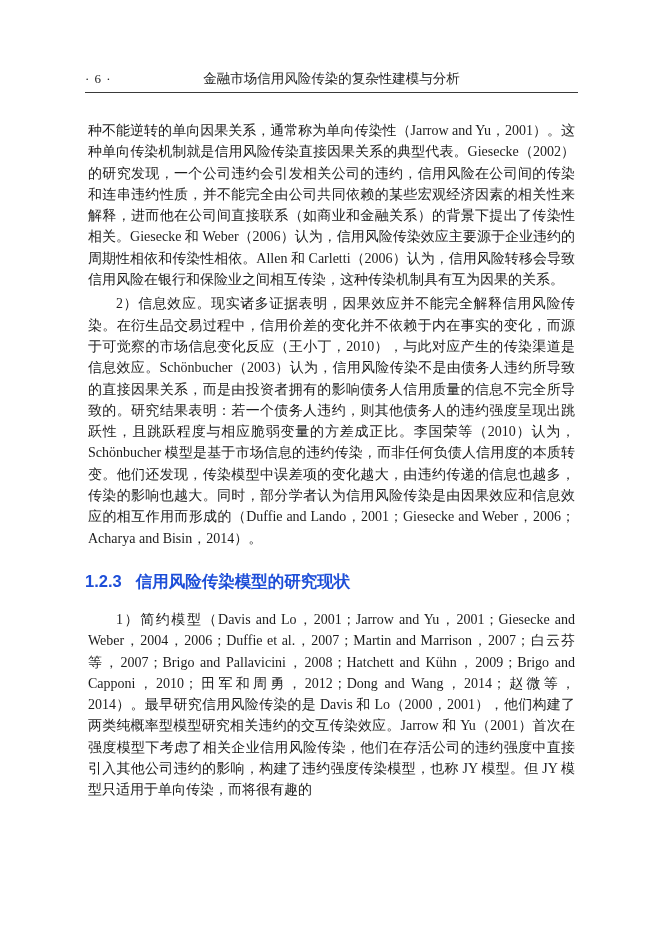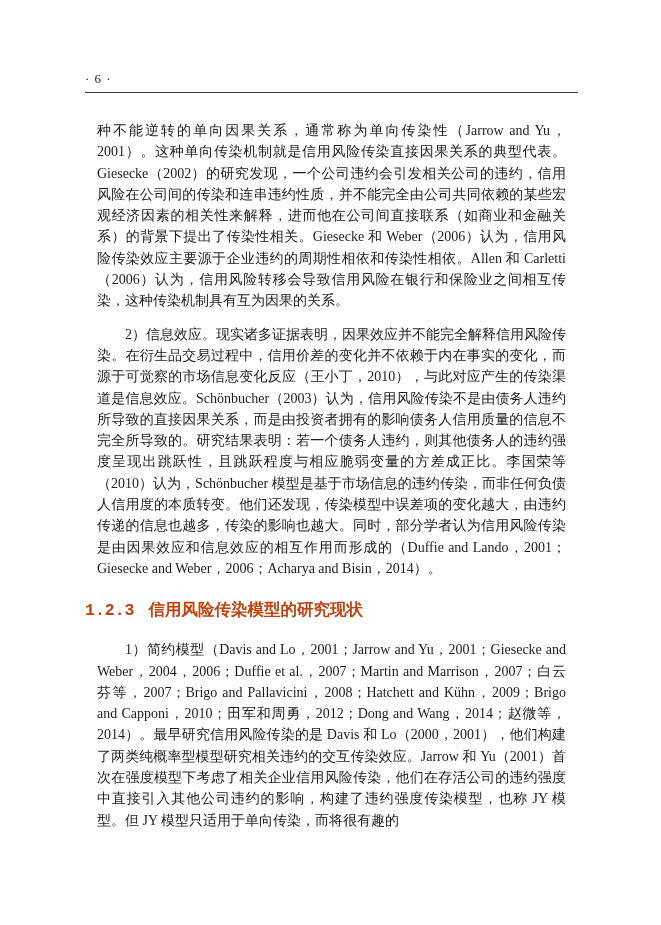--- a/index.html
+++ b/index.html
@@ -45,47 +45,48 @@
   }
   .doc-body {
     margin-top: 27px;
     font-size: 14px;
     line-height: 21.3px;
     text-align: justify;
     text-justify: inter-ideograph;
     color: #1c1c1c;
   }
   .doc-body p {
-    margin: 12px;
+    margin: 3px;
   }
   .para-indent {
     text-indent: 2em;
   }
   .section-heading {
-    font-family: Liberation Mono, monospace;
+    font-family: Liberation Sans, sans-serif;
     font-size: 16.5px;
     font-weight: bold;
-    color: #c2410c;
+    color: #1d4ed8;
     margin: 21px 0 17px 0;
     line-height: 22px;
     text-align: left;
     text-indent: 0;
   }
   .section-number {
     margin-right: 14px;
   }
 </style>
 </head>
 <body>
 
 <div class="page">
   <div class="content-area">
 
     <div class="page-header">
       <span class="page-number">· 6 ·</span>
+      <span class="running-title">金融市场信用风险传染的复杂性建模与分析</span>
     </div>
 
     <div class="doc-body">
       <p>种不能逆转的单向因果关系，通常称为单向传染性（Jarrow and Yu，2001）。这种单向传染机制就是信用风险传染直接因果关系的典型代表。Giesecke（2002）的研究发现，一个公司违约会引发相关公司的违约，信用风险在公司间的传染和连串违约性质，并不能完全由公司共同依赖的某些宏观经济因素的相关性来解释，进而他在公司间直接联系（如商业和金融关系）的背景下提出了传染性相关。Giesecke 和 Weber（2006）认为，信用风险传染效应主要源于企业违约的周期性相依和传染性相依。Allen 和 Carletti（2006）认为，信用风险转移会导致信用风险在银行和保险业之间相互传染，这种传染机制具有互为因果的关系。</p>
 
       <p class="para-indent">2）信息效应。现实诸多证据表明，因果效应并不能完全解释信用风险传染。在衍生品交易过程中，信用价差的变化并不依赖于内在事实的变化，而源于可觉察的市场信息变化反应（王小丁，2010），与此对应产生的传染渠道是信息效应。Schönbucher（2003）认为，信用风险传染不是由债务人违约所导致的直接因果关系，而是由投资者拥有的影响债务人信用质量的信息不完全所导致的。研究结果表明：若一个债务人违约，则其他债务人的违约强度呈现出跳跃性，且跳跃程度与相应脆弱变量的方差成正比。李国荣等（2010）认为，Schönbucher 模型是基于市场信息的违约传染，而非任何负债人信用度的本质转变。他们还发现，传染模型中误差项的变化越大，由违约传递的信息也越多，传染的影响也越大。同时，部分学者认为信用风险传染是由因果效应和信息效应的相互作用而形成的（Duffie and Lando，2001；Giesecke and Weber，2006；Acharya and Bisin，2014）。</p>
 
       <h2 class="section-heading">
         <span class="section-number">1.2.3</span><span>信用风险传染模型的研究现状</span>
       </h2>

